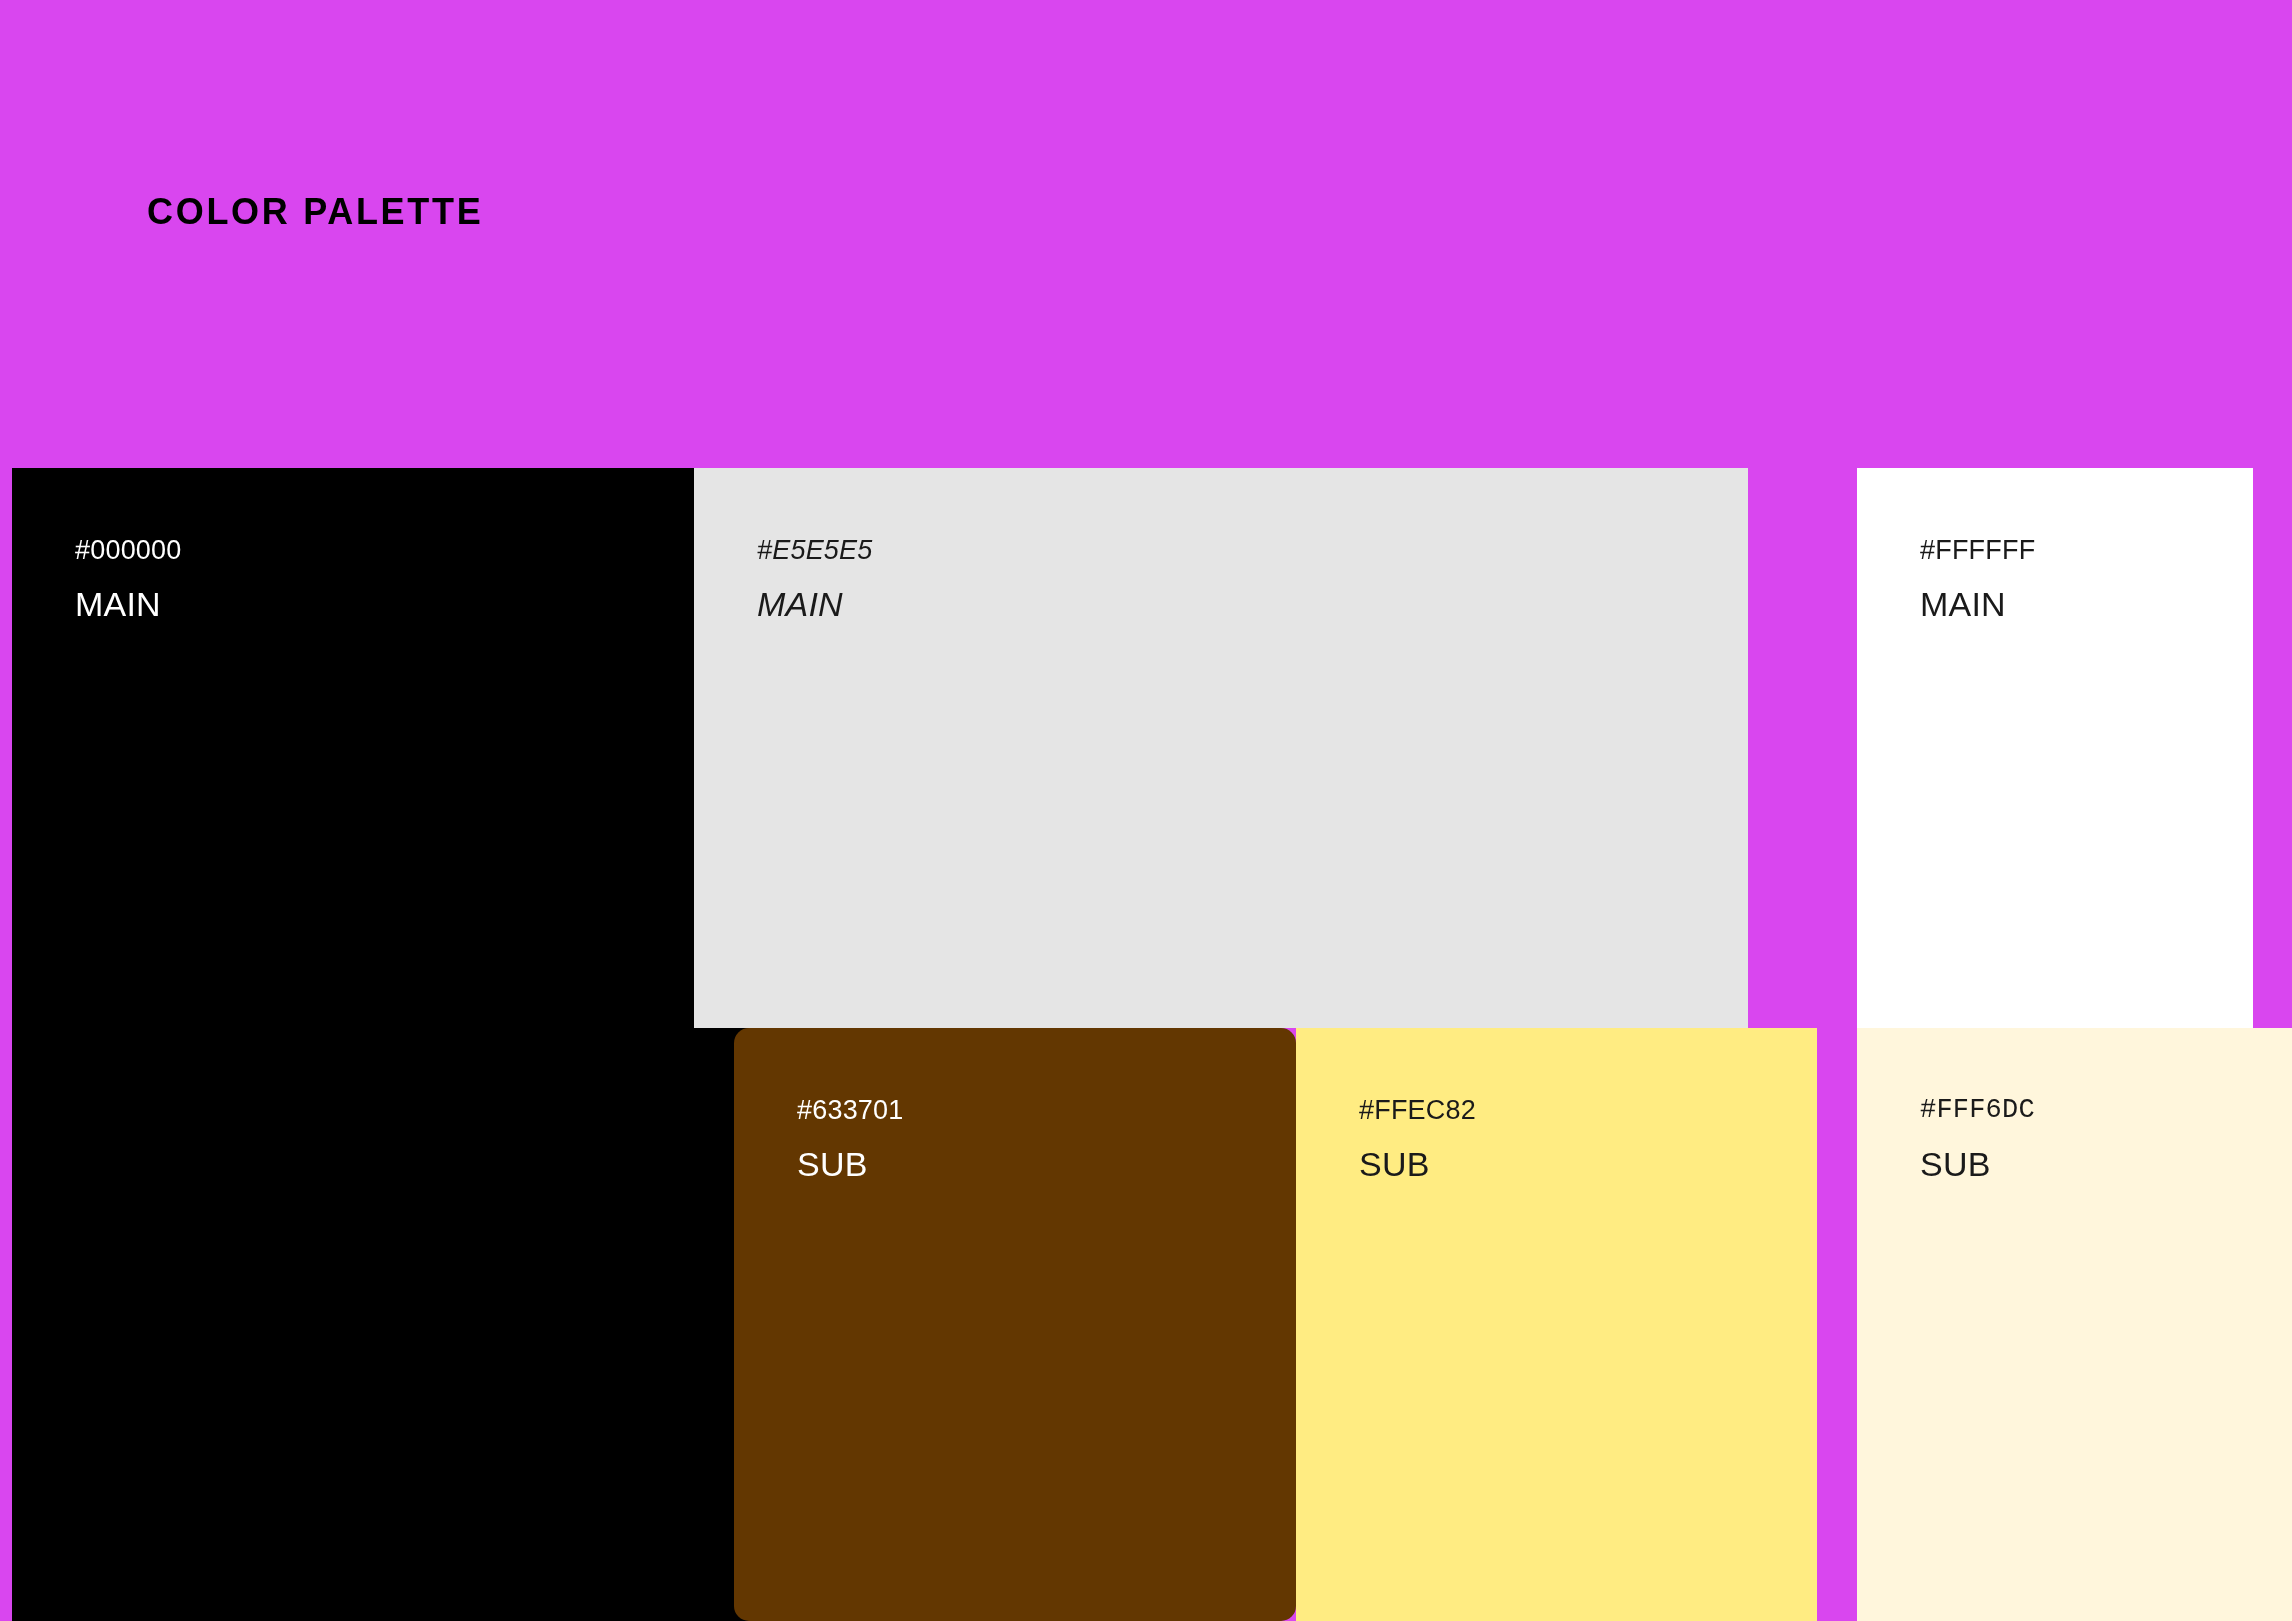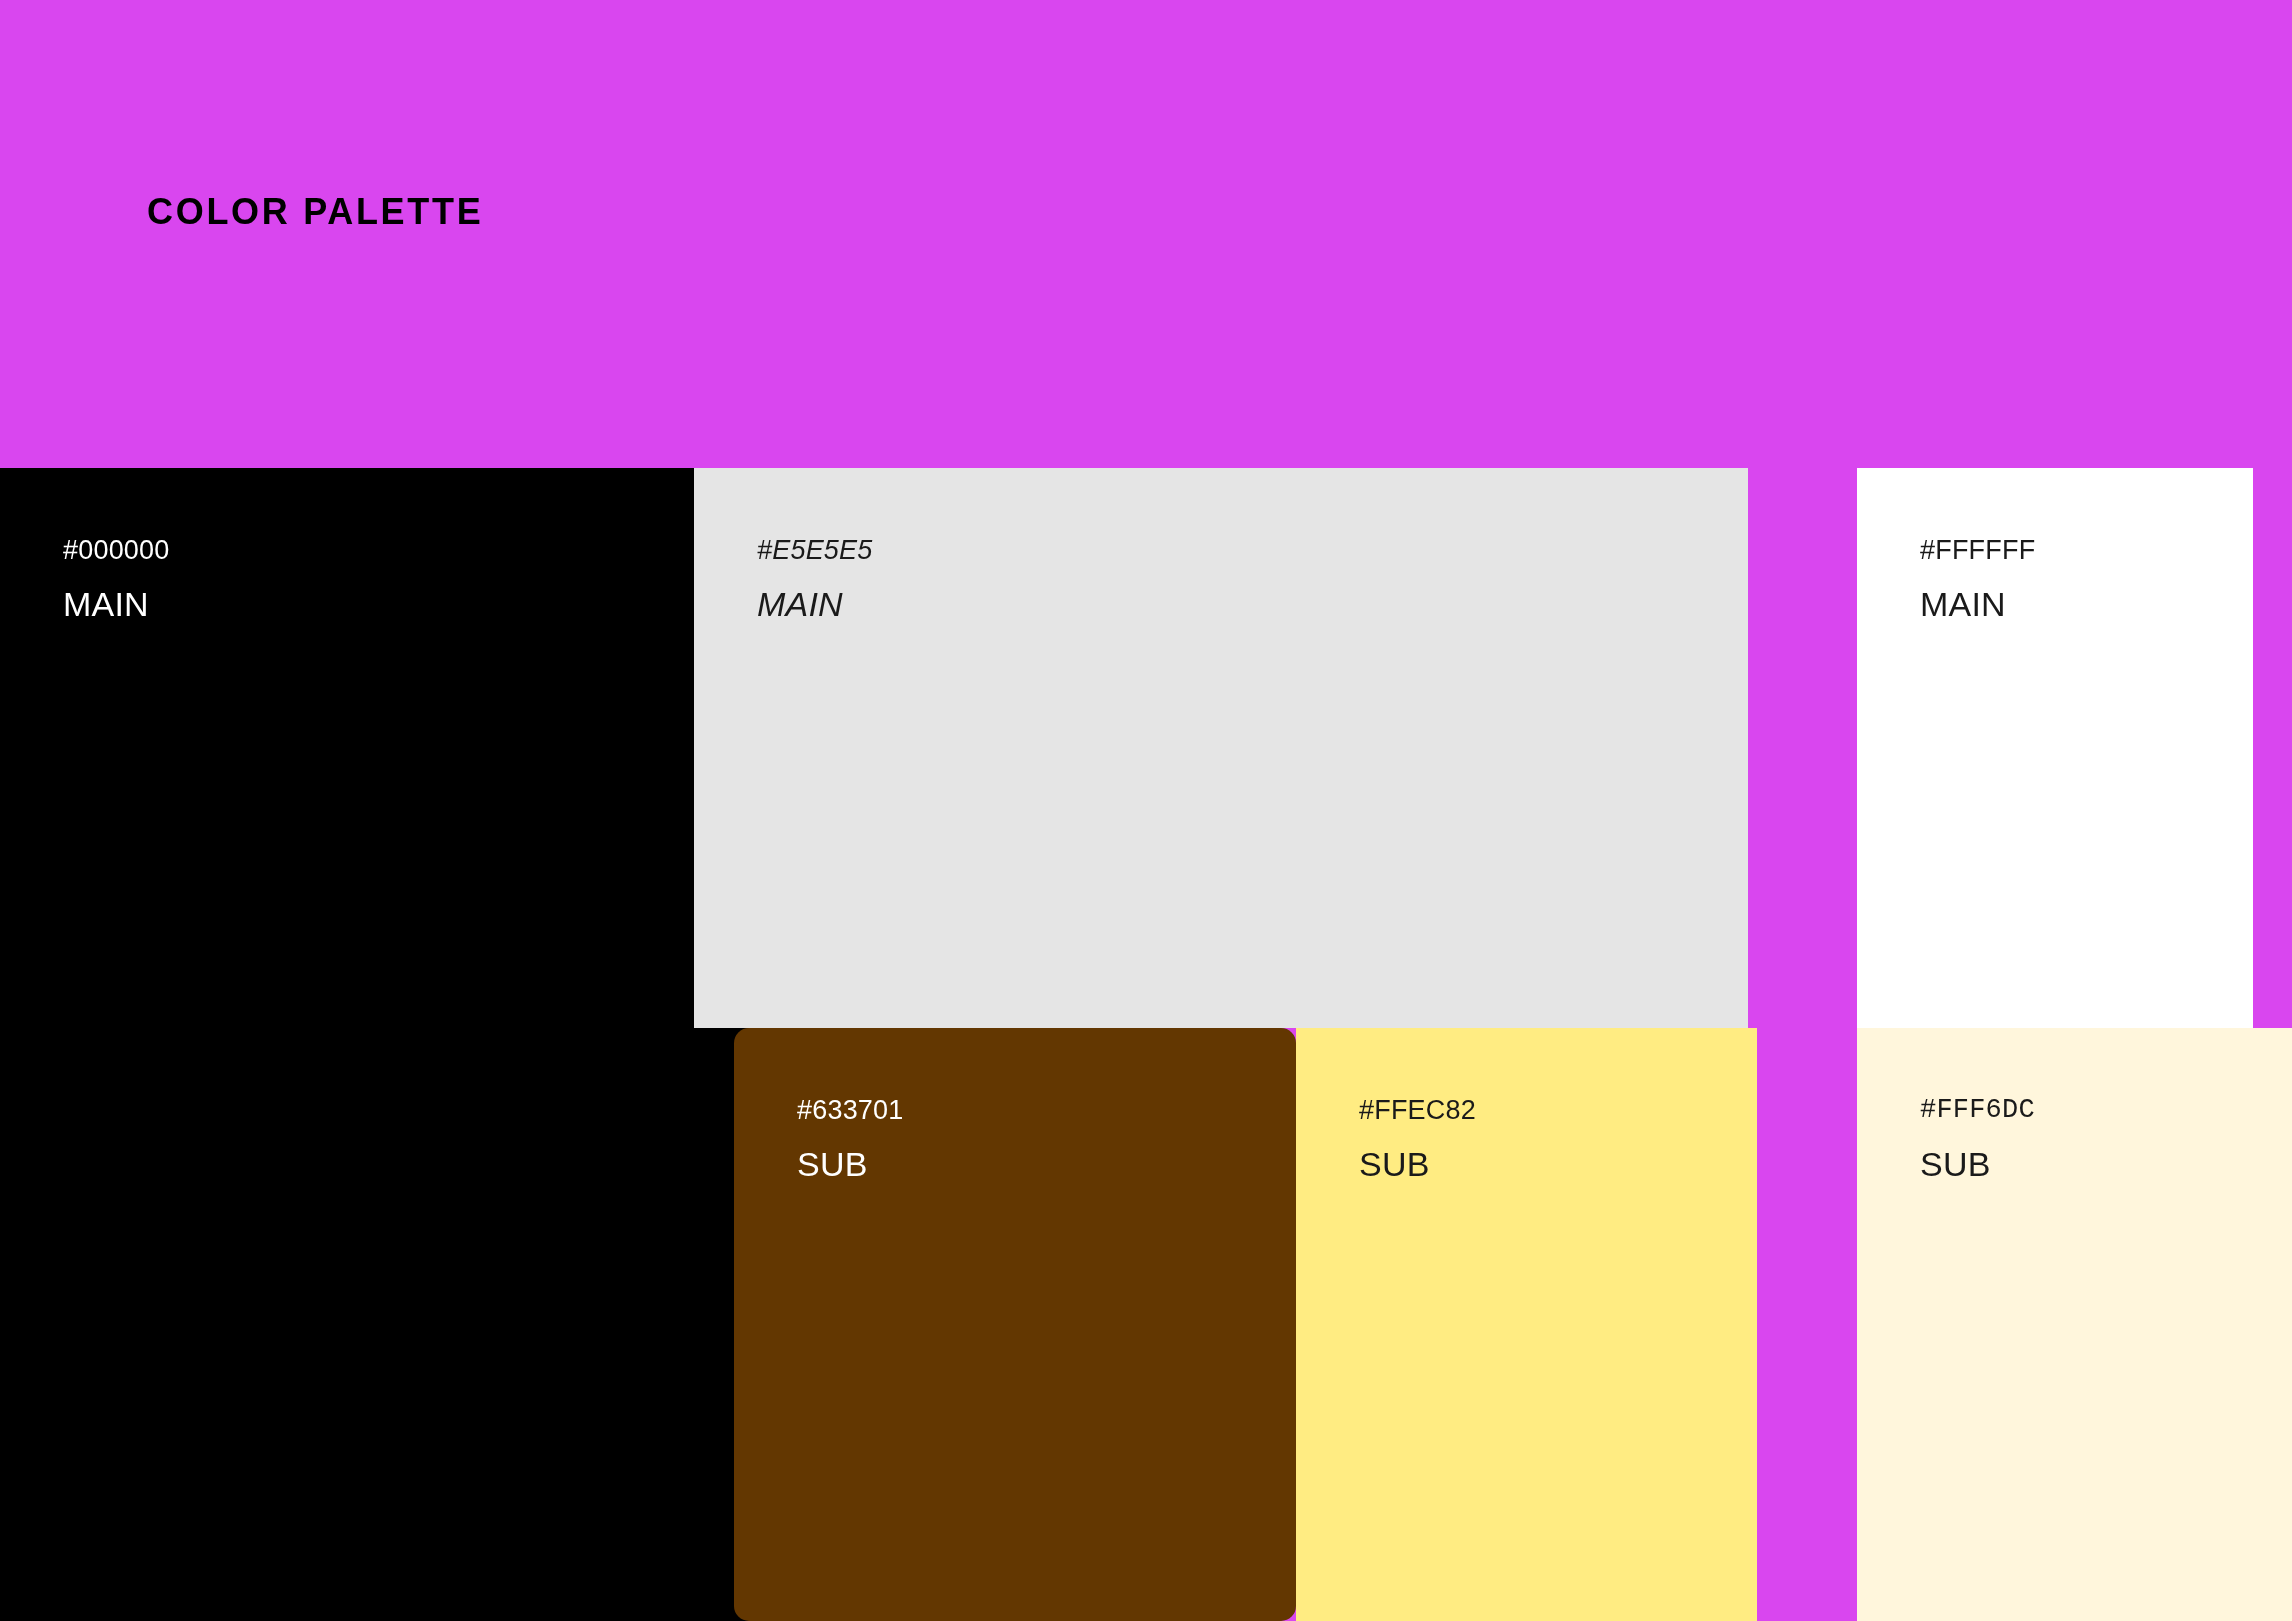--- a/index.html
+++ b/index.html
@@ -62,25 +62,25 @@
     white-space: nowrap;
   }
 
   
   .text-light .swatch-hex,
   .text-light .swatch-role { color: #ffffff; }
   .text-dark .swatch-hex,
   .text-dark .swatch-role { color: #1a1a1a; }
 
   
-  #sw-black  { left: 0px;    top: 468px;  width: 770px;  height: 1153px; }
+  #sw-black  { left: 12px;    top: 468px;  width: 770px;  height: 1153px; }
   #sw-gray   { left: 694px;  top: 468px;  width: 1054px; height: 560px; font-style: italic;  }
   #sw-white  { left: 1857px; top: 468px;  width: 396px;  height: 560px;  }
   #sw-brown  { left: 734px;  top: 1028px; width: 562px;  height: 593px; border-radius: 15px;  }
-  #sw-yellow { left: 1296px; top: 1028px; width: 461px;  height: 593px; padding-left: 27px;  }
+  #sw-yellow { left: 1296px; top: 1028px; width: 521px;  height: 593px; padding-left: 27px;  }
   #sw-cream  { left: 1857px; top: 1028px; width: 436px;  height: 593px;  }
 </style>
 </head>
 <body style="background: rgb(255, 255, 255);">
 
 <div id="canvas" style="background: #d946ef;">
 
   <div class="page-title">COLOR PALETTE</div>
 
   <div class="swatch text-light" id="sw-black" style="background: rgb(0, 0, 0);">

